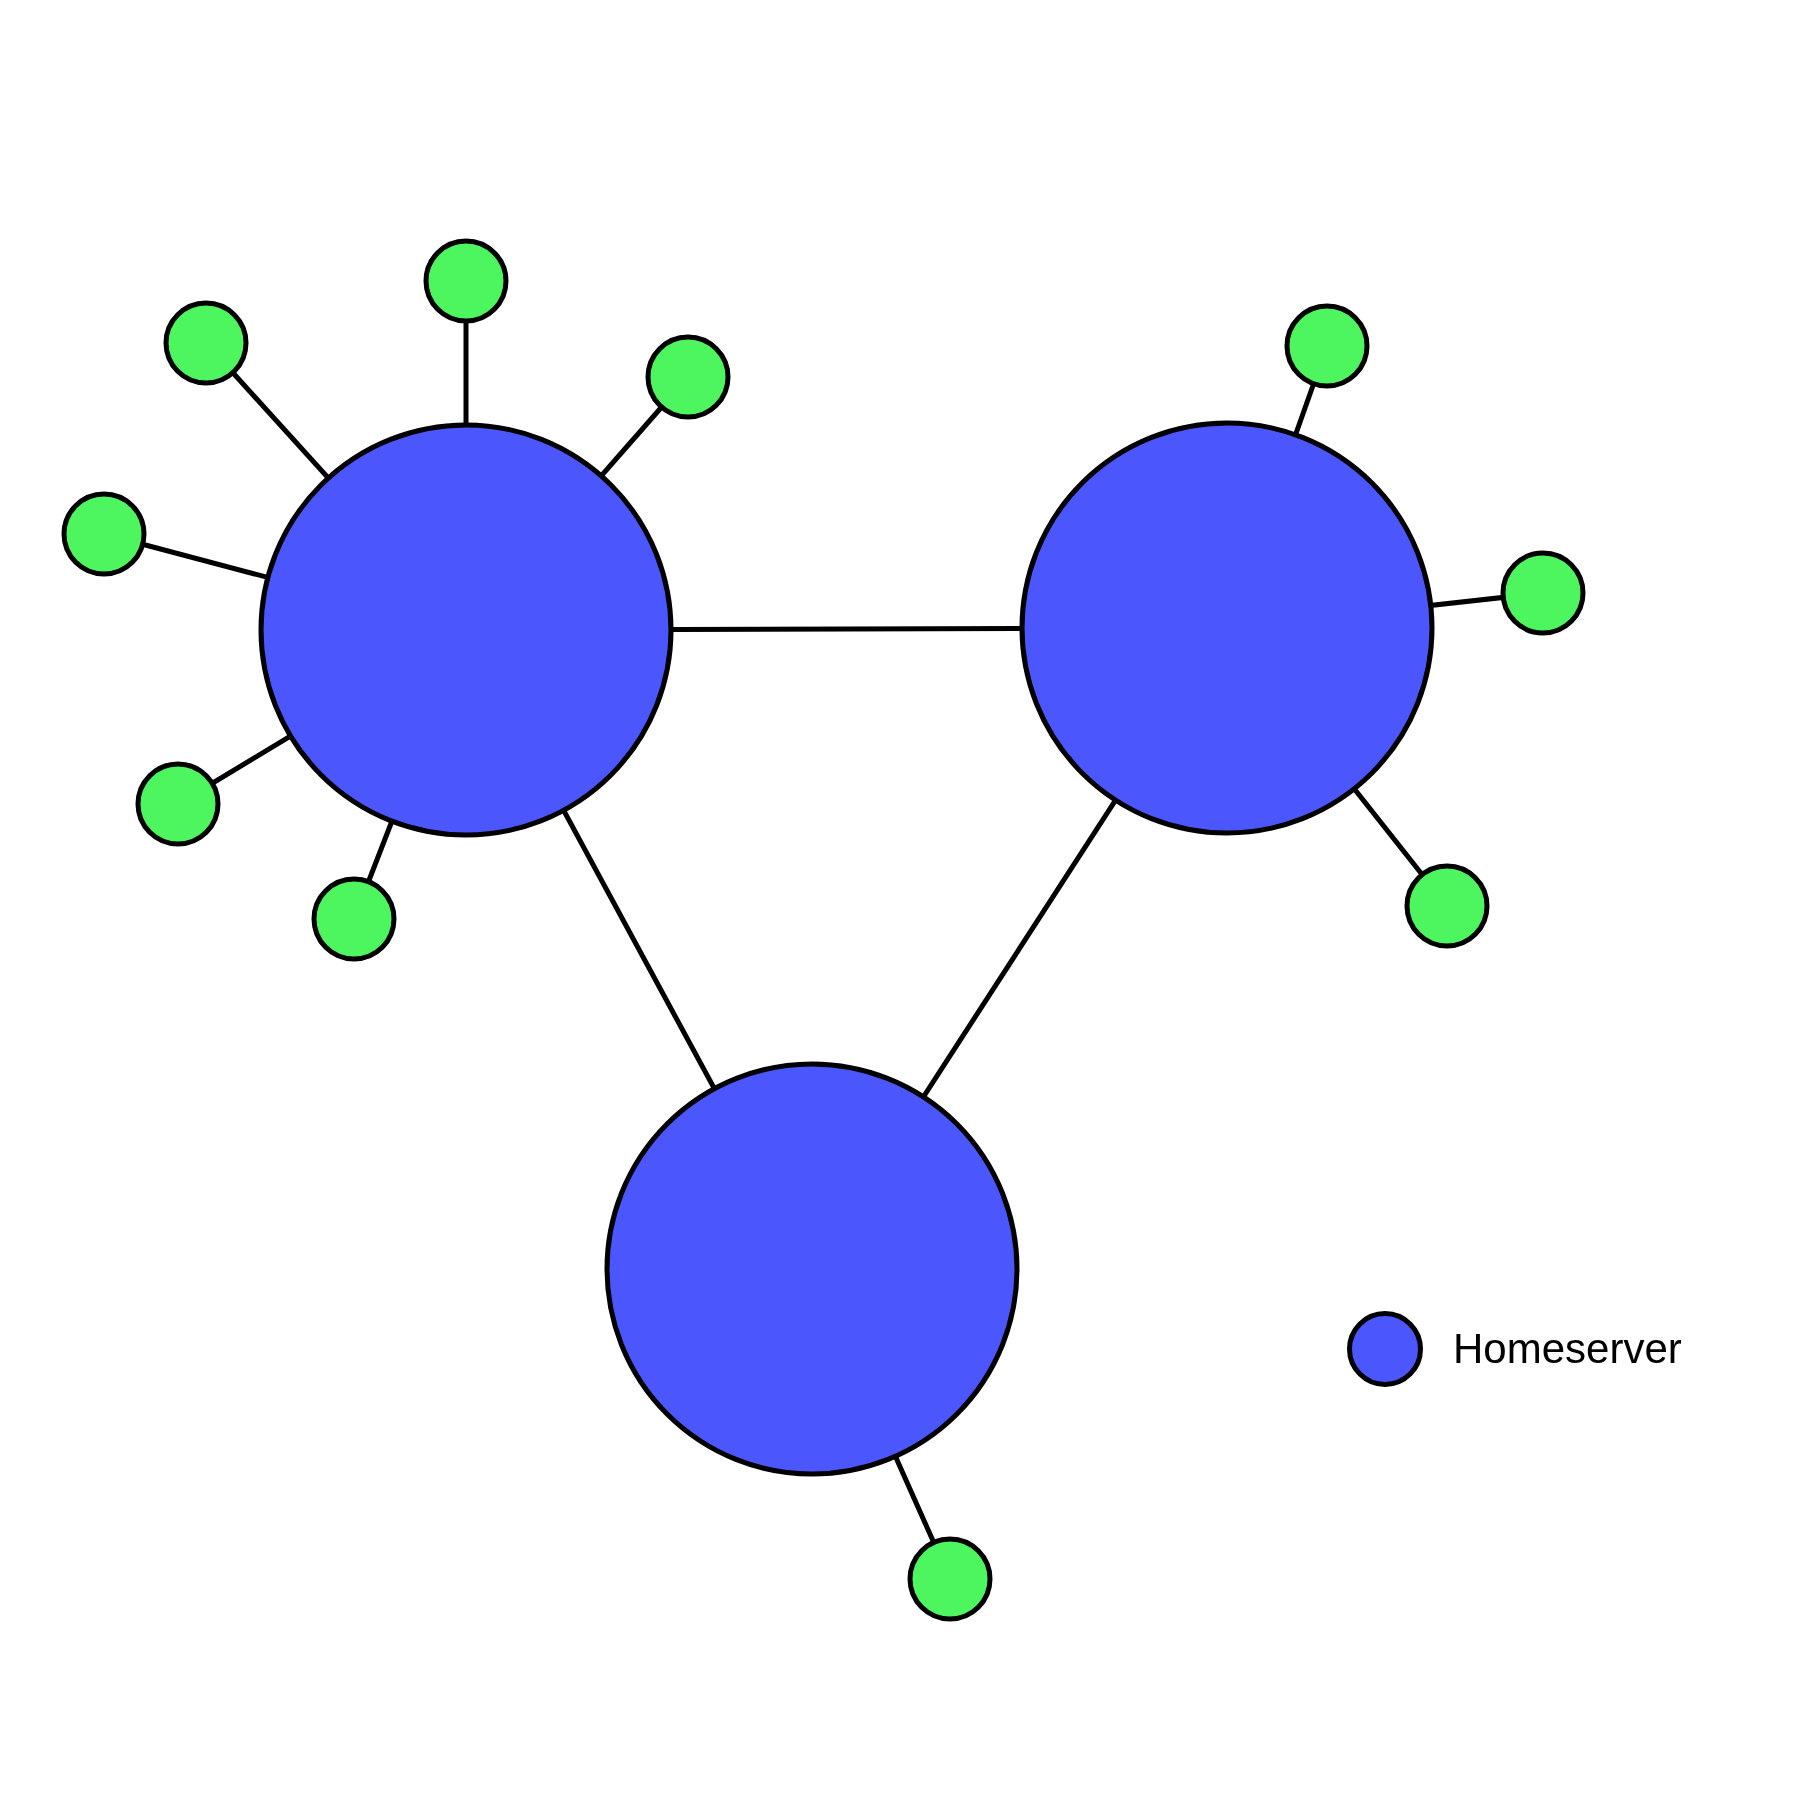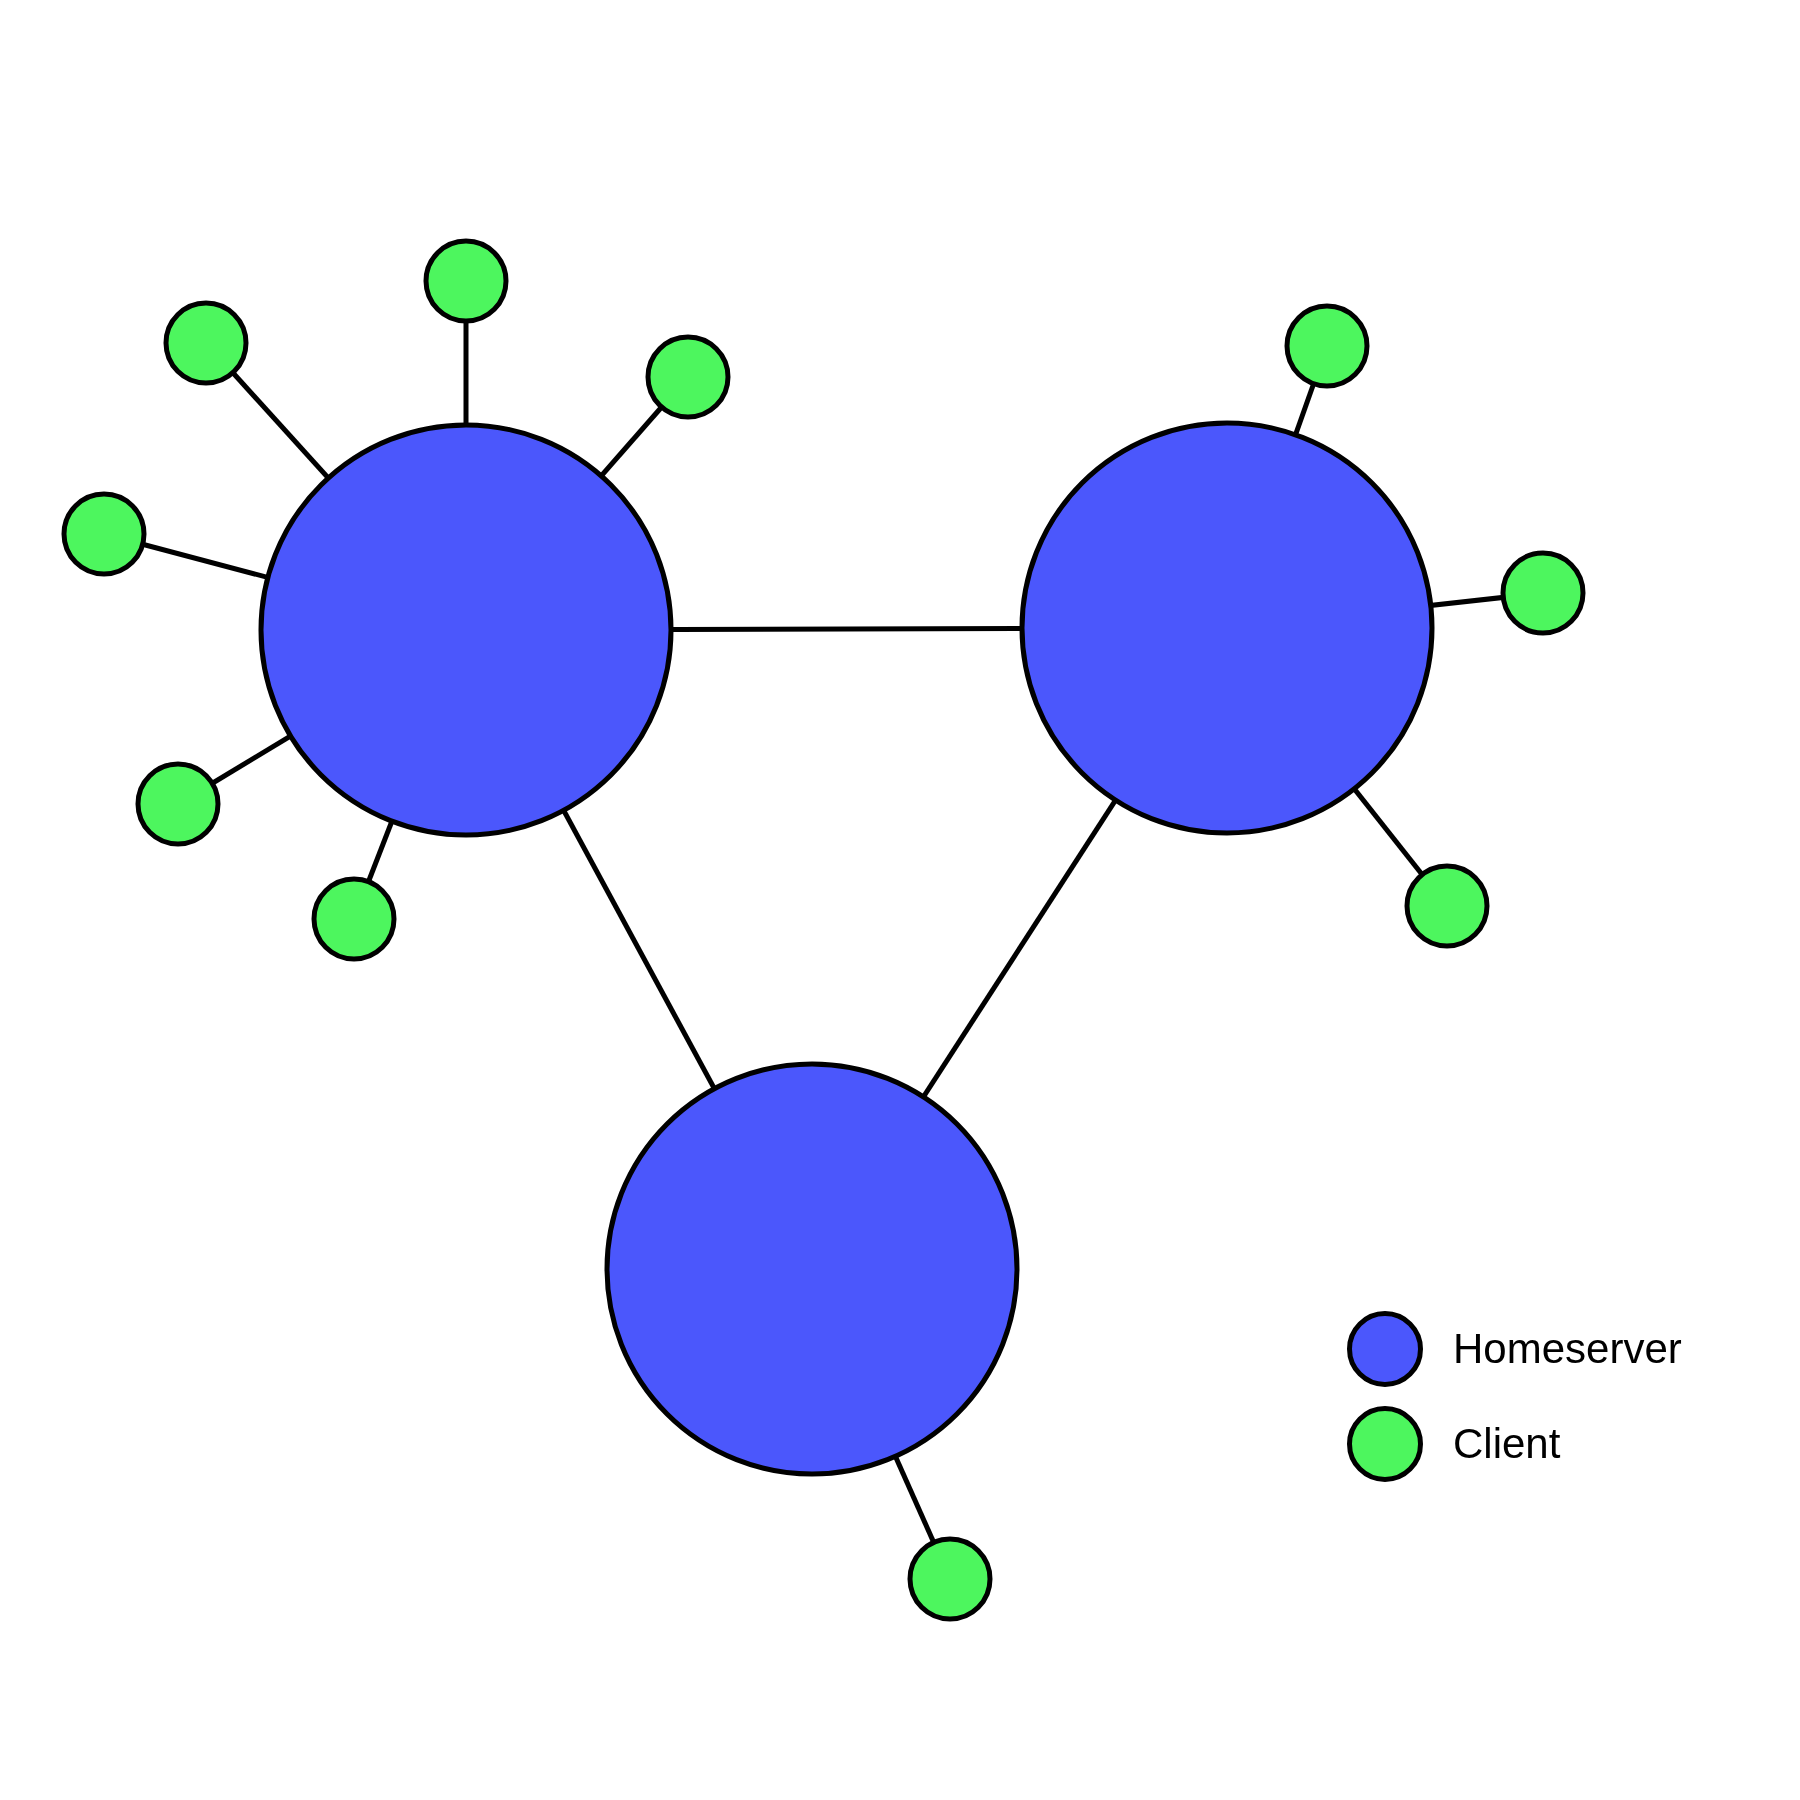--- a/index.html
+++ b/index.html
@@ -82,19 +82,15 @@
       <circle cx="1543" cy="593" r="40" fill="#4df65e" stroke="#000000" stroke-width="5"></circle>
       <circle cx="1447" cy="906" r="40" fill="#4df65e" stroke="#000000" stroke-width="5"></circle>
       <circle cx="950" cy="1579" r="40" fill="#4df65e" stroke="#000000" stroke-width="5"></circle>
     </svg>
 
   <div class="legend">
     <div class="legend-row">
       <span class="swatch" style="background-color: rgb(75, 87, 252);"></span>
       <span class="legend-label">Homeserver</span>
     </div>
-    <div class="legend-row">
-      <span class="swatch" style="background-color: rgb(77, 246, 94);"></span>
-      <span class="legend-label">Client</span>
-    </div>
   </div>
 
 </div>
 
 </body></html>

